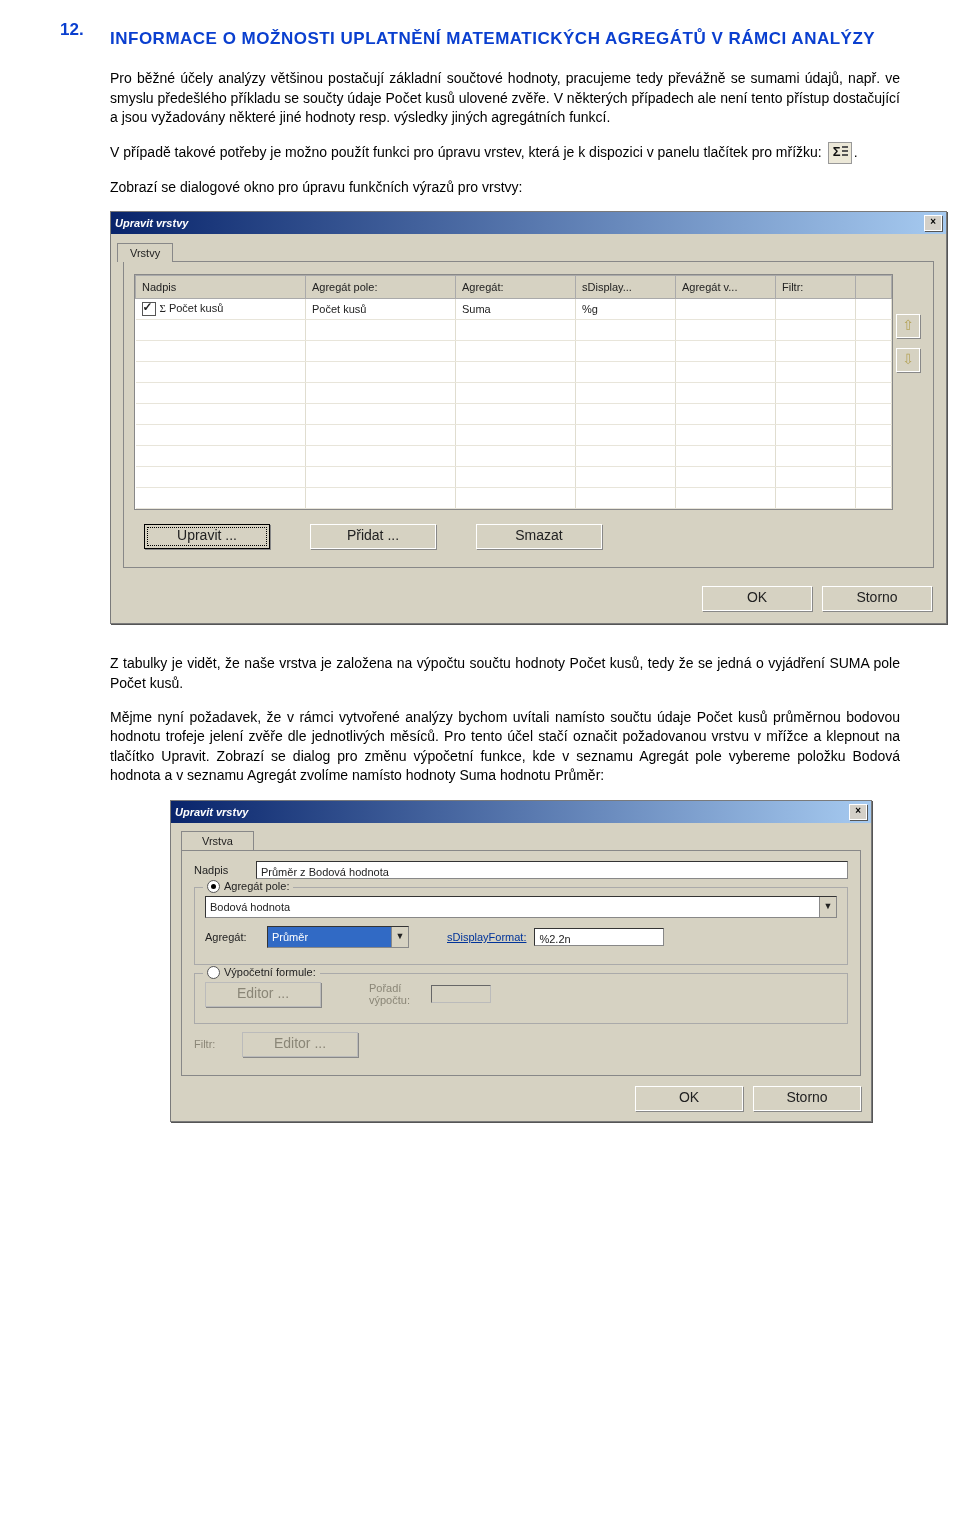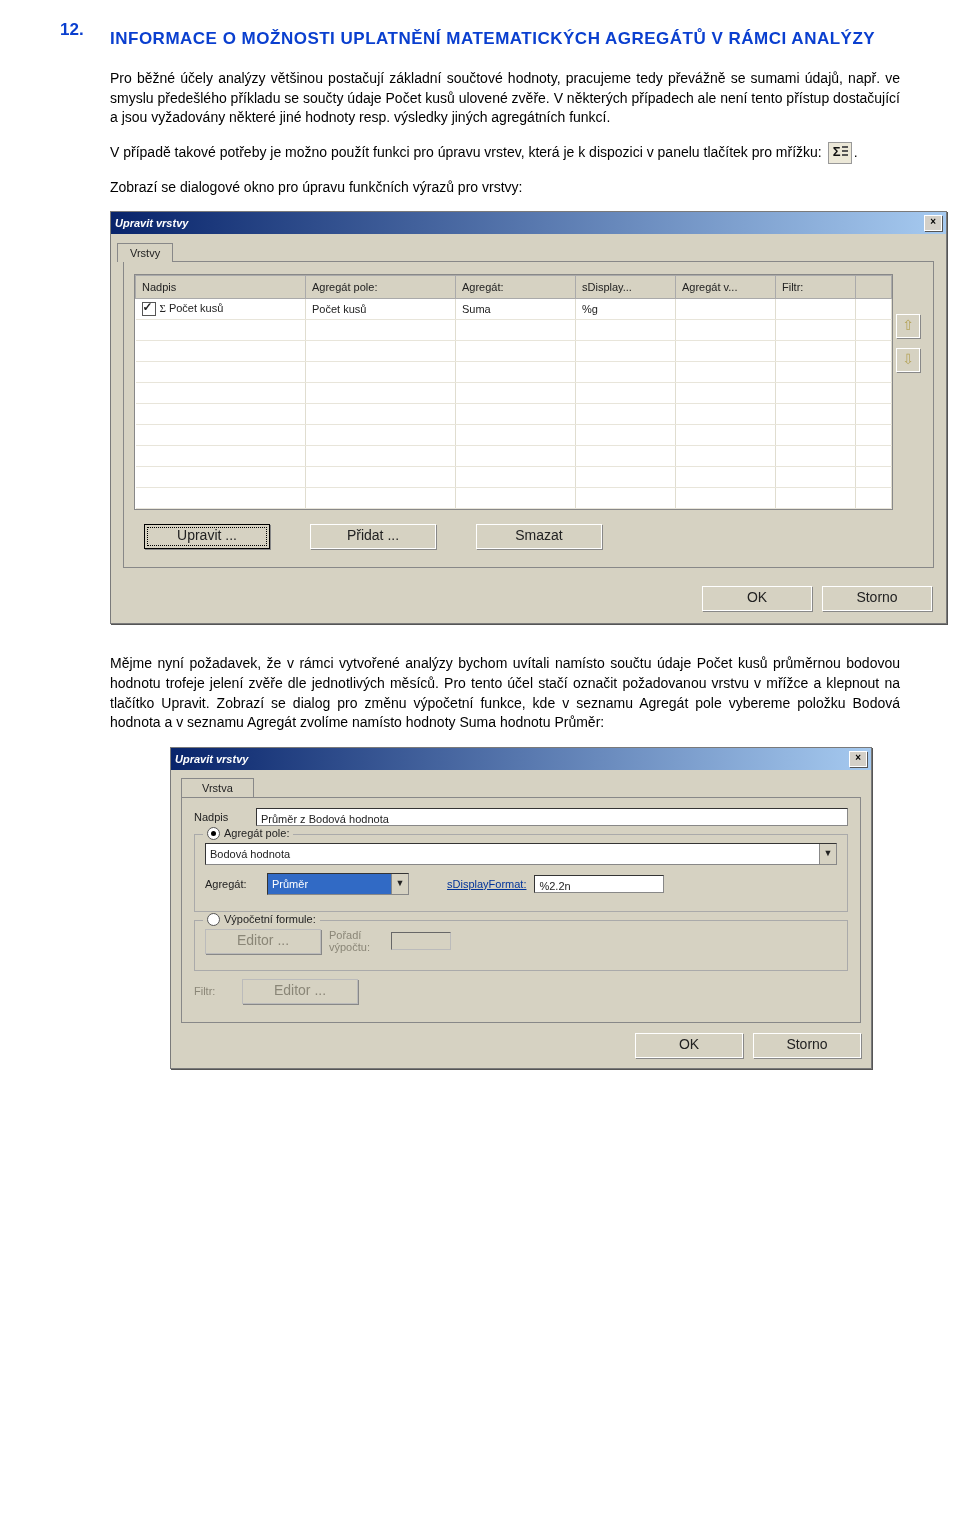--- a/index.html
+++ b/index.html
@@ -507,20 +507,21 @@
           <div class="winbtn">Smazat</div>
         </div>
       </div>
     </div>
     <div class="bottomrow">
       <div class="winbtn">OK</div>
       <div class="winbtn">Storno</div>
     </div>
   </div>
 
+  <div class="body-text-noindent">Z tabulky je vidět, že naše vrstva je založena na výpočtu součtu hodnoty Počet kusů, tedy že se jedná o vyjádření SUMA pole Počet kusů.</div>
   <div class="body-text-noindent">Mějme nyní požadavek, že v&nbsp;rámci vytvořené analýzy bychom uvítali namísto součtu údaje Počet kusů průměrnou bodovou hodnotu trofeje jelení zvěře dle jednotlivých měsíců. Pro tento účel stačí označit požadovanou vrstvu v&nbsp;mřížce a klepnout na tlačítko Upravit. Zobrazí se dialog pro změnu výpočetní funkce, kde v&nbsp;seznamu Agregát pole vybereme položku Bodová hodnota a v&nbsp;seznamu Agregát zvolíme namísto hodnoty Suma hodnotu Průměr:</div>
 
   <div class="dialog2">
     <div class="titlebar">
       <span>Upravit vrstvy</span>
       <span class="close">×</span>
     </div>
     <div class="d2body">
       <span class="d2tab">Vrstva</span>
       <div class="d2panel">
@@ -551,21 +552,21 @@
           </div>
         </div>
 
         <div class="group disabled">
           <div class="legend">
               <span class="radio"></span>
               <span>Výpočetní formule:</span>
             </div>
           <div class="formrow">
             <div class="winbtn" style="min-width:90px">Editor ...</div>
-            <span style="" class="lbl">Pořadí výpočtu:</span>
+            <span style="margin-left:40px" class="lbl">Pořadí výpočtu:</span>
             <div class="textinput" style="flex:0 0 60px"></div>
           </div>
         </div>
 
         <div class="formrow disabled">
           <span class="lbl" style="width:40px">Filtr:</span>
           <div class="winbtn" style="min-width:90px">Editor ...</div>
         </div>
       </div>
     </div>

